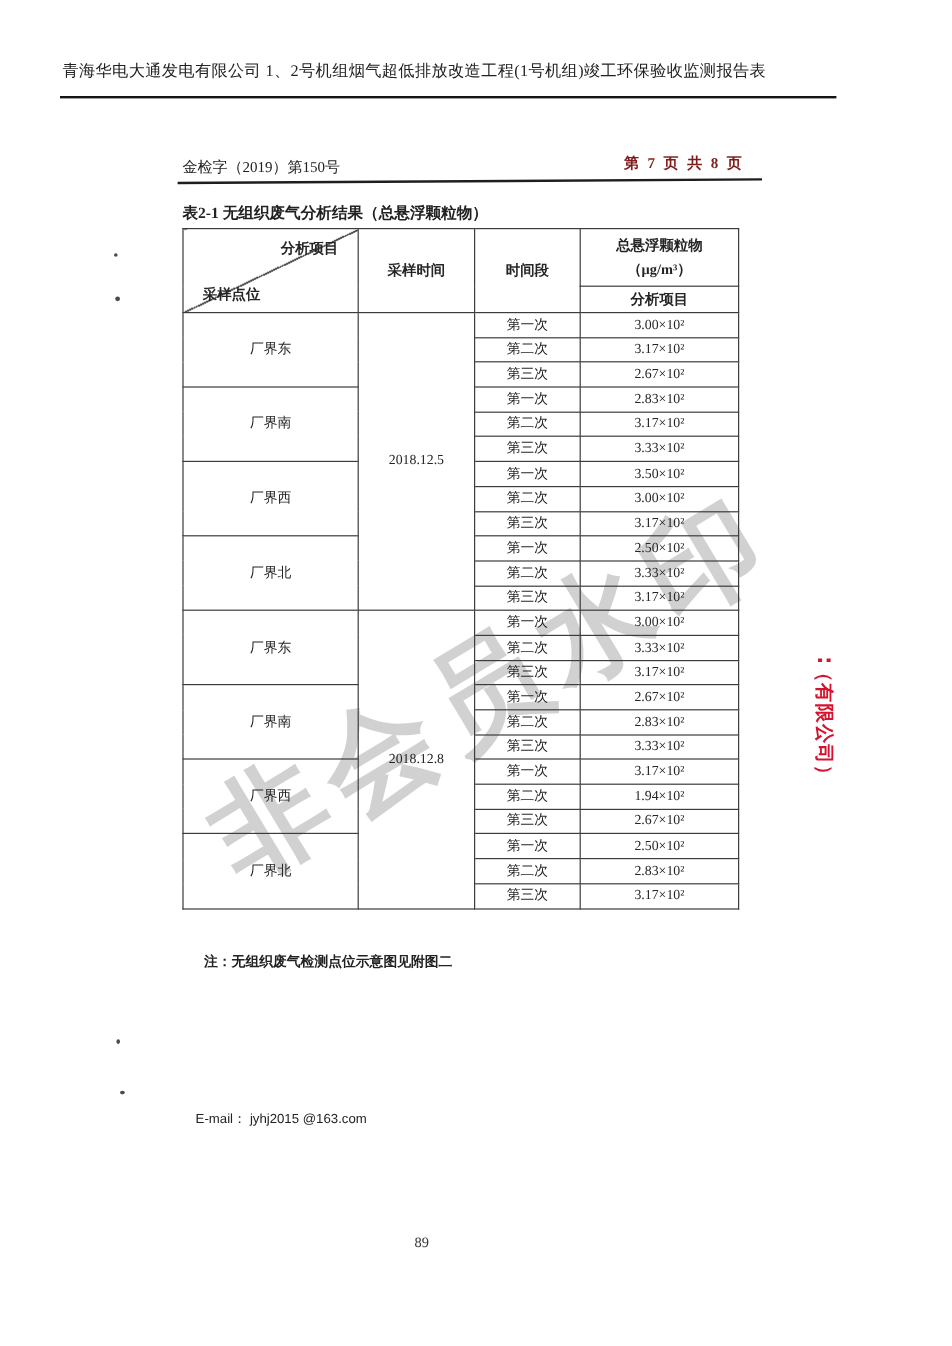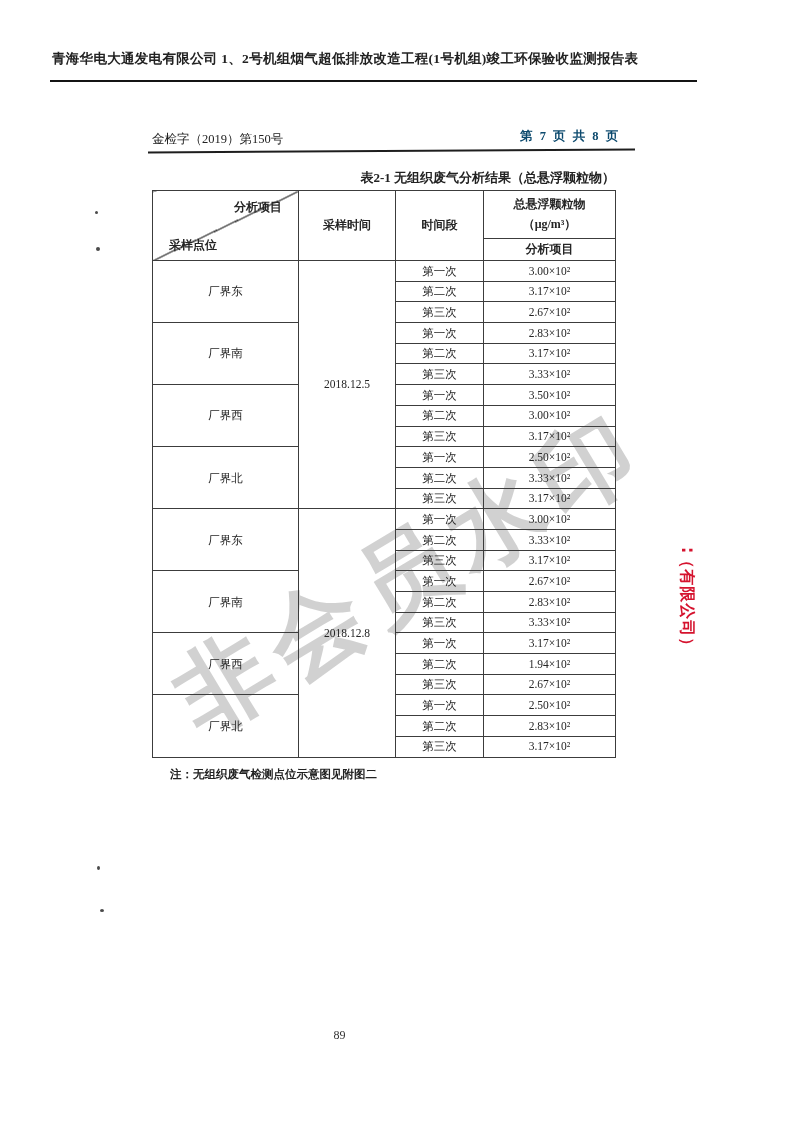--- a/index.html
+++ b/index.html
@@ -5,32 +5,32 @@
   html,body{margin:0;padding:0;}
   body{
     width:793px;height:1122px;position:relative;background:#ffffff;
     font-family:"Liberation Serif","DejaVu Serif",serif;color:#1c1c1c;
     overflow:hidden;
   }
   .abs{position:absolute;}
 
   
   .report-title{
-    left:52px;top:50px;width:660px;font-size:13.5px;font-weight:700;
+    left:52px;top:50px;width:660px;font-size:13.5px;font-weight:400;
     letter-spacing:0.3px;color:#222;
   }
   .top-rule{left:50px;top:80px;width:647px;height:2px;background:#141414;}
 
   
   .doc-no{left:152px;top:131px;font-size:12.5px;font-weight:400;color:#222;}
-  .page-info{left:520px;top:128px;font-size:12.5px;font-weight:600;letter-spacing:2px;color:#0c4a6e;}
+  .page-info{left:520px;top:128px;font-size:12.5px;font-weight:600;letter-spacing:2px;color:#7f1d1d;}
   .doc-rule{left:148px;top:150px;width:487px;height:2px;background:#1e1e1e;transform:rotate(-0.35deg);}
 
   
-  .table-title{left:152px;top:169px;width:463px;text-align:right;font-size:13px;font-weight:600;color:#222;}
+  .table-title{left:152px;top:169px;width:463px;text-align:left;font-size:13px;font-weight:600;color:#222;}
   table.main{
     position:absolute;left:152px;top:190px;width:463px;
     border-collapse:collapse;table-layout:fixed;
   }
   table.main th,table.main td{
     border:1px solid #3c3c3c;text-align:center;vertical-align:middle;
     font-weight:600;color:#252525;padding:0;line-height:1.25;
   }
   table.main th{font-size:12px;}
   table.main td{font-size:11.5px;height:19.7px;font-weight:500;margin-top:22px;}
@@ -39,27 +39,27 @@
     background:linear-gradient(to bottom right,
       transparent calc(50% - 0.7px), #444 calc(50% - 0.7px),
       #444 calc(50% + 0.7px), transparent calc(50% + 0.7px));
   }
   .corner-top{position:absolute;top:9px;right:16px;font-size:12px;margin-left:10px;}
   .corner-bottom{position:absolute;bottom:7px;left:16px;font-size:12px;}
   .result-head div{line-height:1.6;}
   tr.h1 th{height:47px;}
   tr.h2 th{height:21px;}
 
-  .note{left:170px;top:767px;font-size:11.5px;font-weight:600;color:#222;}
+  .note{left:170px;top:794px;font-size:11.5px;font-weight:600;color:#222;}
 
   
   .footer{left:163px;top:925px;font-size:11px;color:#222;
     font-family:"Liberation Sans","DejaVu Sans",sans-serif;line-height:17px;}
   .footer .company{font-weight:700;text-decoration:underline;}
-  .page-number{left:0;top:1028px;width:679px;text-align:center;font-size:12px;color:#333;}
+  .page-number{left:12px;top:1028px;width:679px;text-align:center;font-size:12px;color:#333;}
 
   
   .wm-diagonal{
     left:185px;top:645px;font-size:95px;font-weight:700;letter-spacing:10px;
     transform:rotate(-31deg);transform-origin:0 50%;white-space:nowrap;
     pointer-events:none;user-select:none;
   }
   .wm-seal{
     left:625px;top:588px;width:120px;height:24px;text-align:center;
     font-size:16px;font-weight:700;letter-spacing:1px;white-space:nowrap;
@@ -225,15 +225,19 @@
 <div class="abs note">注：无组织废气检测点位示意图见附图二</div>
 
 <div class="abs wm-seal" style="color: rgb(213, 19, 46);">∶（有限公司）</div>
 
 <span class="speck s1"></span>
 <span class="speck s2"></span>
 <span class="speck s3"></span>
 <span class="speck s4"></span>
 
 <div class="abs footer">
+  <div>
+    <span>E-mail：</span>
+    <span>jyhj2015 @163.com</span>
+  </div>
 </div>
 
 <div class="abs page-number">89</div>
 
 </body></html>

